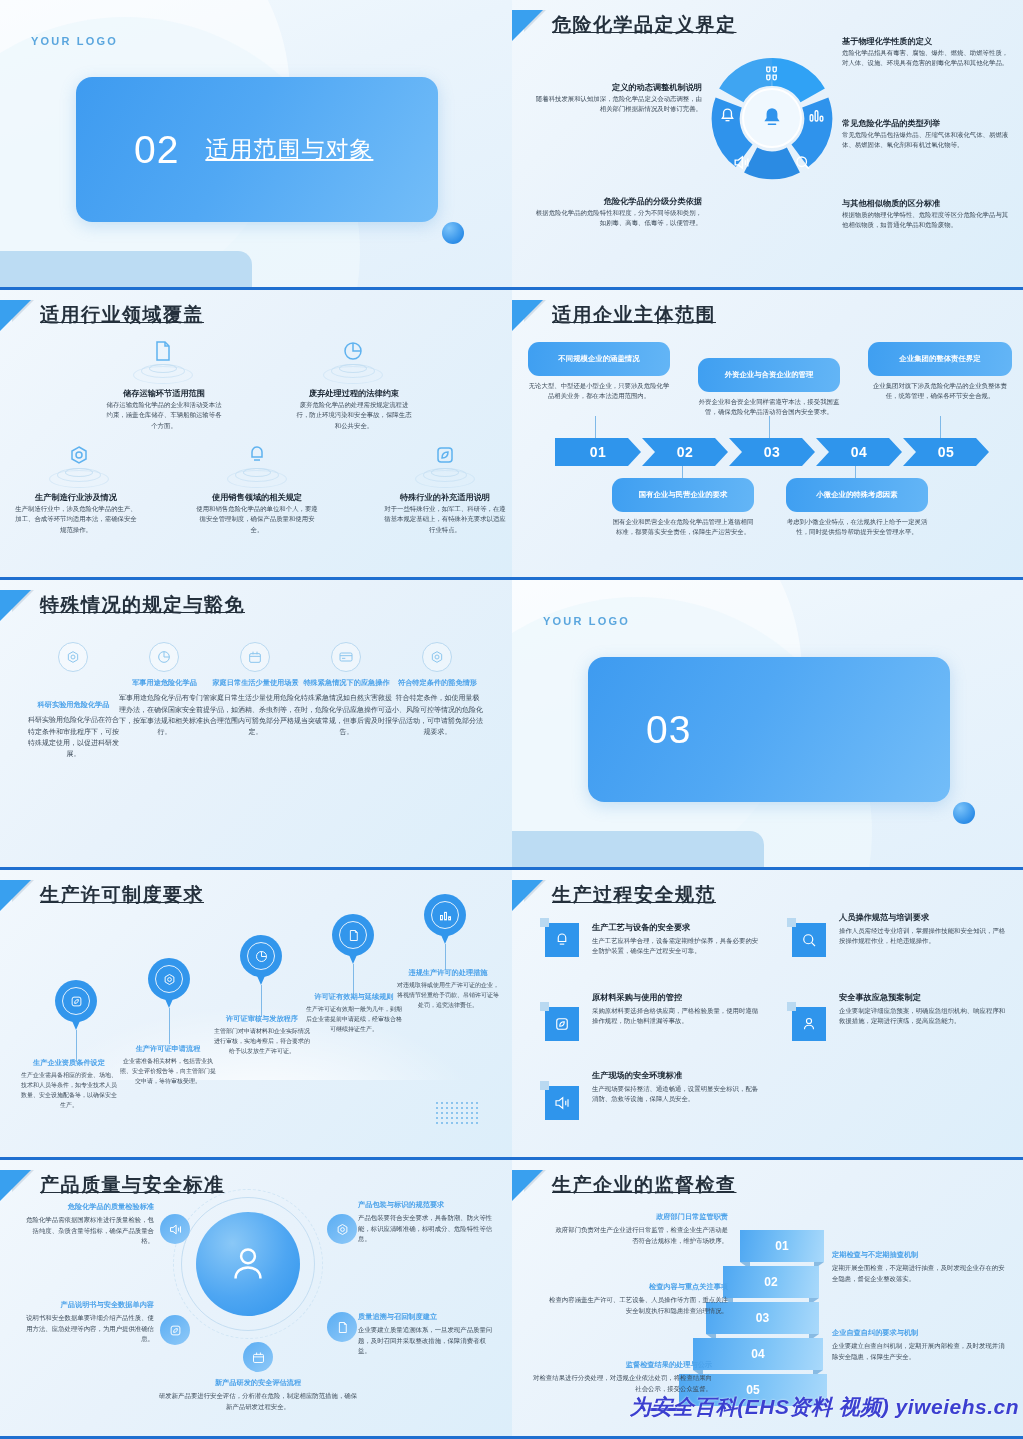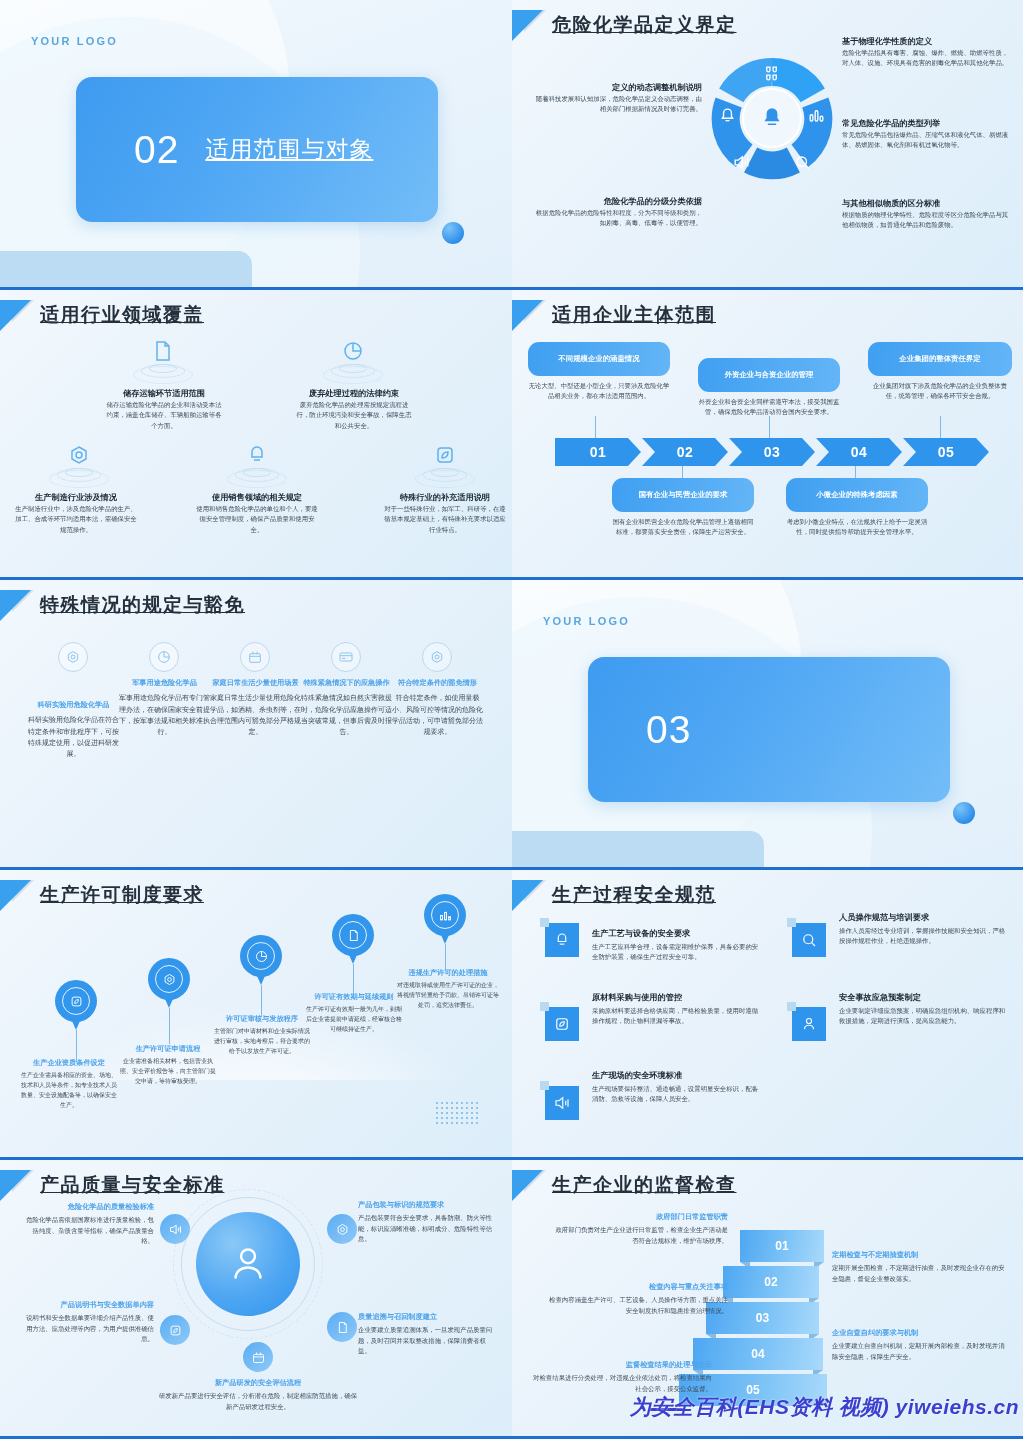--- a/index.html
+++ b/index.html
@@ -650,21 +650,21 @@
       <div class="tri"></div>
       <div class="htxt">生产过程安全规范</div>
     </div>
 
     <div class="sqic" style="left:33px;top:53px;">
       <svg width="18" height="18" viewBox="0 0 24 24" fill="none" stroke="#fff" stroke-width="1.5">
           <path d="M12 4a5 5 0 0 0-5 5v5h10V9a5 5 0 0 0-5-5z"></path>
           <path d="M9 17.5h6"></path>
         </svg>
     </div>
-    <div style="position:absolute;left:80px;top:58px;width:168px;">
+    <div style="position:absolute;left:80px;top:52px;width:168px;">
       <div class="h3">生产工艺与设备的安全要求</div>
       <div class="bd" style="margin-top:2px;">生产工艺应科学合理，设备需定期维护保养，具备必要的安全防护装置，确保生产过程安全可靠。</div>
     </div>
 
     <div class="sqic" style="left:33px;top:137px;">
       <svg width="18" height="18" viewBox="0 0 24 24" fill="none" stroke="#fff" stroke-width="1.5">
           <rect x="5" y="5" width="14" height="14" rx="3"></rect>
           <path d="M9 15c0-4 2-6 6-6 0 4-2 6-6 6z"></path>
         </svg>
     </div>

